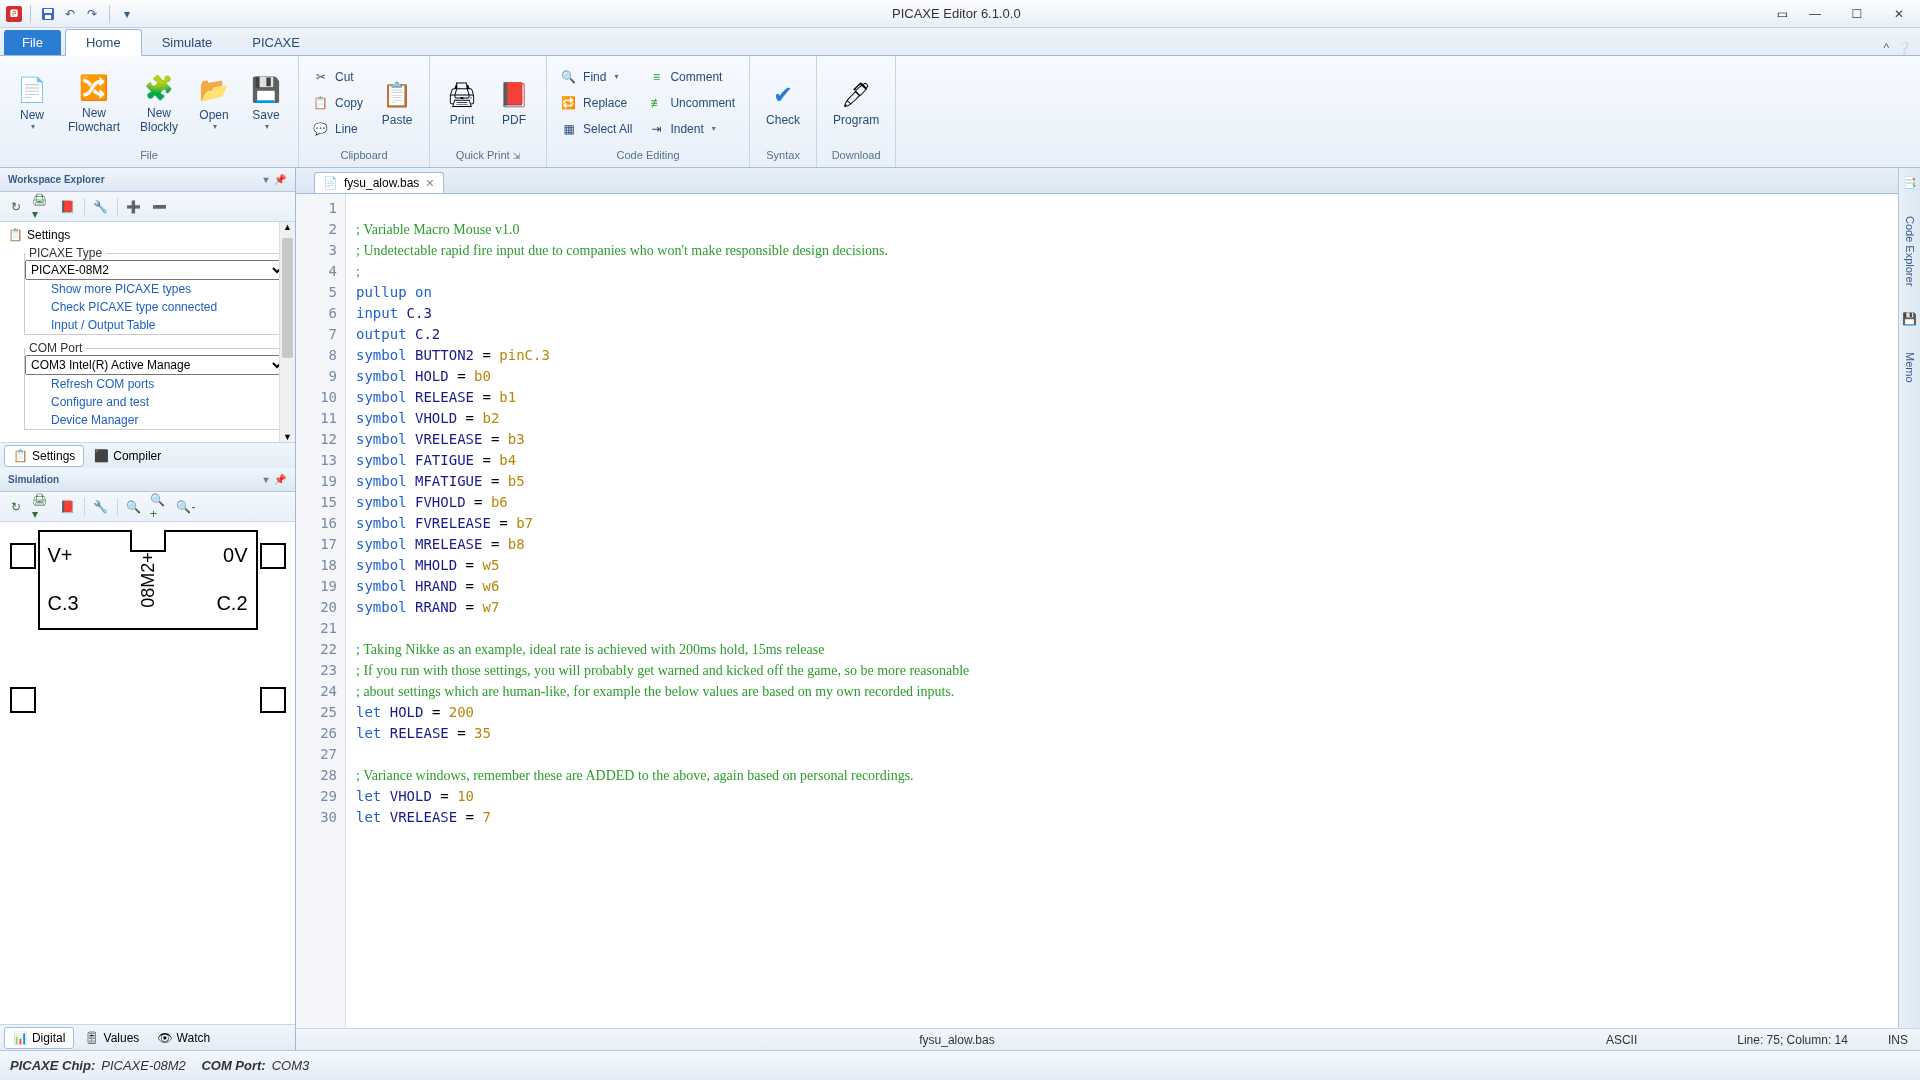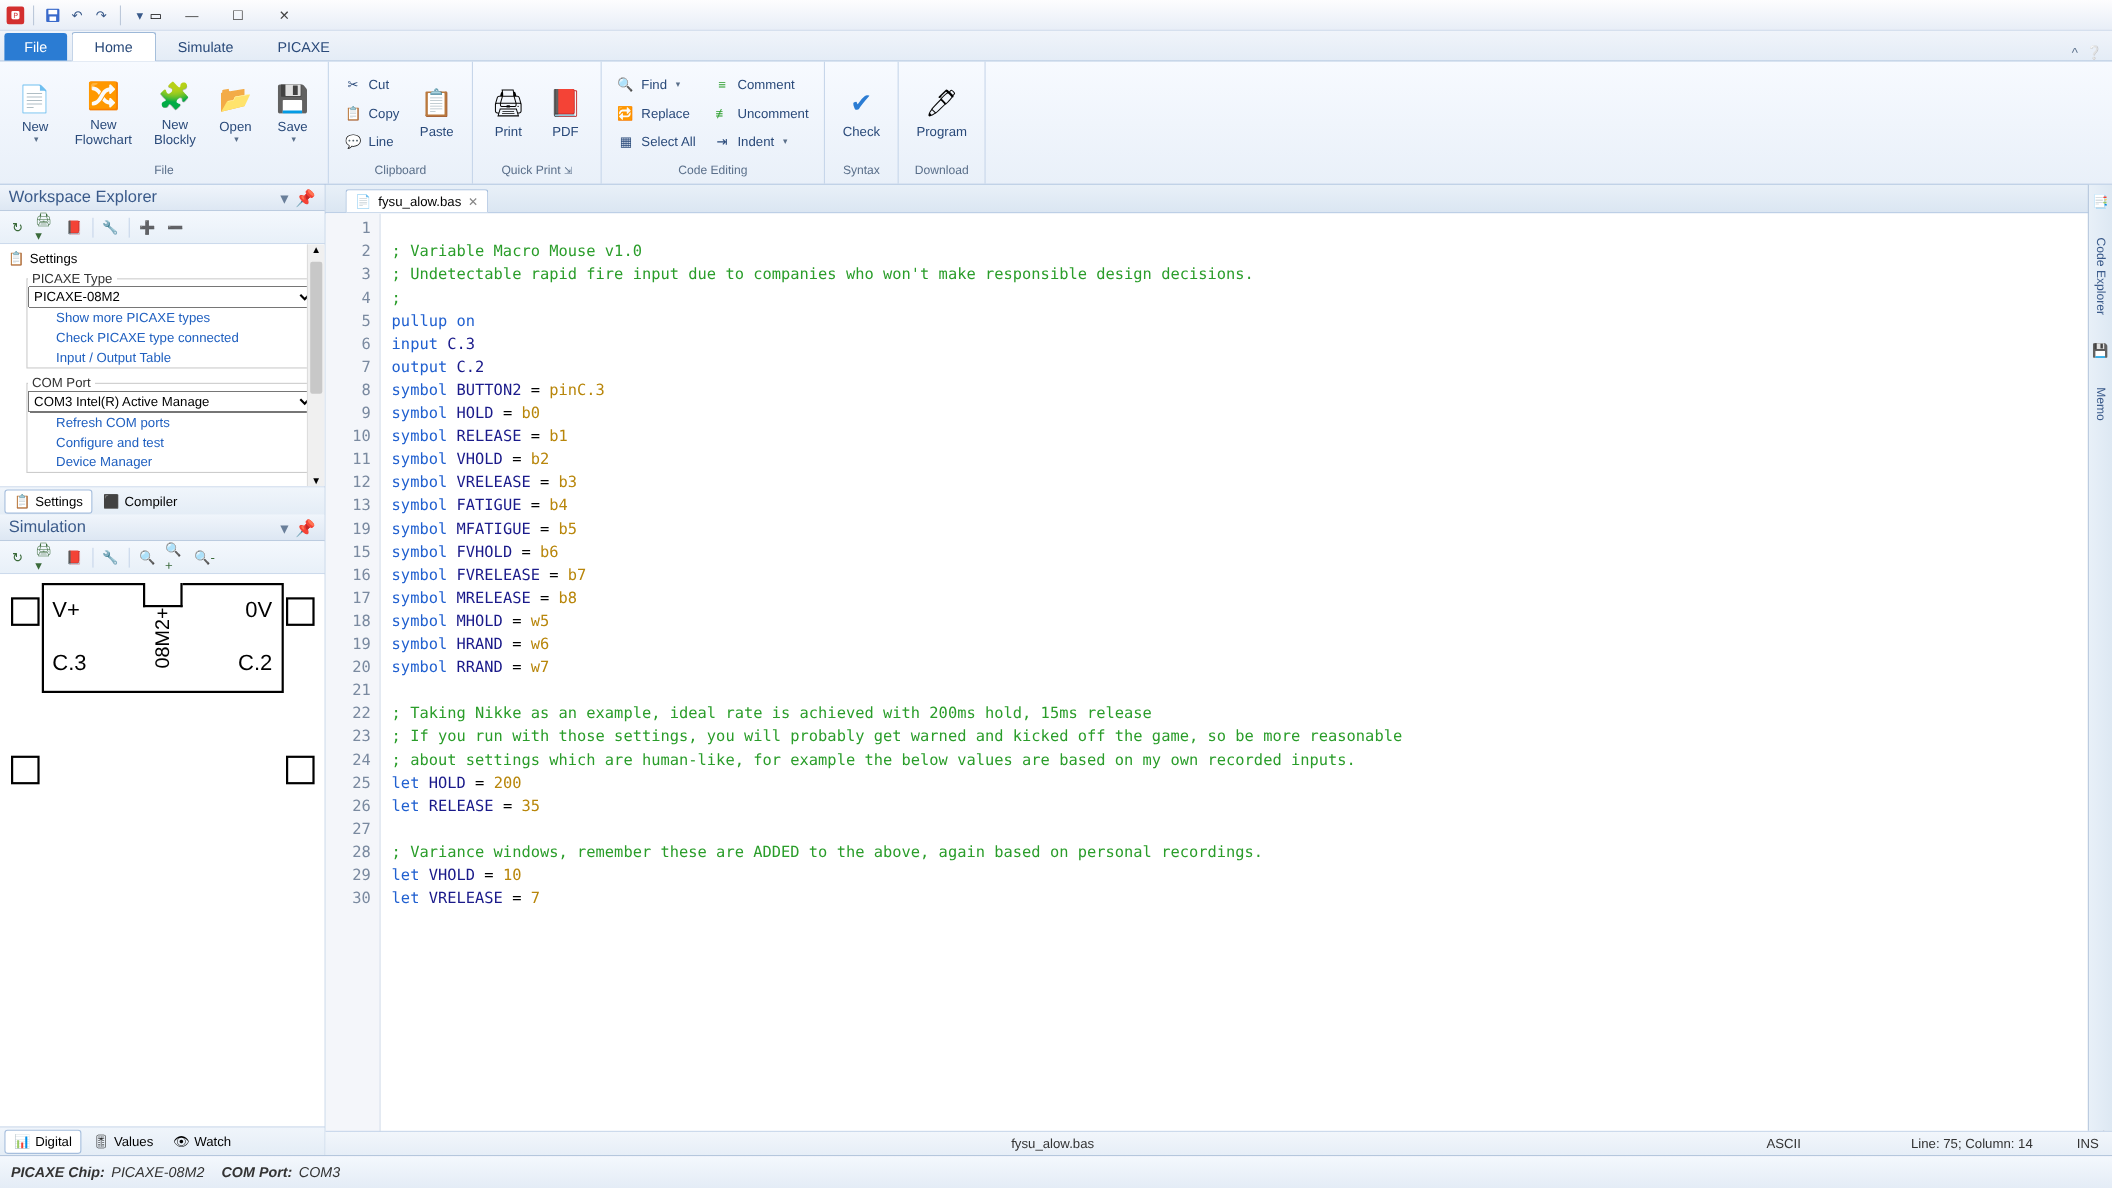--- a/index.html
+++ b/index.html
@@ -33,21 +33,21 @@
 .rbtn-small { display: flex; align-items: center; gap: 6px; padding: 2px 6px; cursor: pointer; font-size: 12px; color: #2a4a7a; border-radius: 3px; height: 24px; }
 .rbtn-small .ricon-s { width: 16px; height: 16px; display: flex; align-items: center; justify-content: center; }
 .vgroup { display: flex; flex-direction: column; gap: 2px; }
 .dd-arrow { font-size: 8px; color: #5a6f8a; margin-left: 2px; }
 
 
 .main { position: absolute; top: 168px; left: 0; right: 0; bottom: 30px; display: flex; }
 
 
 .left-panels { width: 296px; display: flex; flex-direction: column; border-right: 1px solid #9db8d8; }
-.panel-header { height: 24px; background: linear-gradient(#f0f5fb, #dde7f3); border-bottom: 1px solid #b5c7dd; display: flex; align-items: center; padding: 0 8px; font-weight: normal; color: #3a5a8a; font-size: 15px; }
+.panel-header { height: 24px; background: linear-gradient(#f0f5fb, #dde7f3); border-bottom: 1px solid #b5c7dd; display: flex; align-items: center; padding: 0 8px; font-weight: bold; color: #3a5a8a; font-size: 10px; }
 .panel-header .ph-controls { margin-left: auto; display: flex; gap: 6px; color: #6a7f9a; }
 .panel-toolbar { height: 30px; background: linear-gradient(#f4f8fd, #e8f0f8); border-bottom: 1px solid #c7d6ea; display: flex; align-items: center; gap: 6px; padding: 0 6px; }
 .panel-toolbar .ticon { width: 20px; height: 20px; display: flex; align-items: center; justify-content: center; cursor: pointer; color: #3a6a3a; }
 .tree { flex: 1; overflow-y: auto; background: #fff; padding: 4px; font-size: 12px; position: relative; }
 .tree-scroll { position: absolute; right: 0; top: 0; bottom: 0; width: 16px; background: #f0f0f0; border-left: 1px solid #ddd; }
 .tree-scroll .thumb { position: absolute; left: 2px; right: 2px; background: #c8c8c8; border-radius: 2px; }
 .tree-item { padding: 2px 4px 2px 18px; cursor: pointer; }
 .tree-item.root { padding-left: 4px; display: flex; align-items: center; gap: 4px; }
 .tree-item.link { color: #2060c0; padding-left: 44px; }
 .tree-fieldset { border: 1px solid #ccc; margin: 2px 4px 6px 20px; padding: 0; }
@@ -69,21 +69,21 @@
 .chip-notch { position: absolute; top: -2px; left: 50%; transform: translateX(-50%); width: 36px; height: 22px; border: 2px solid #000; border-top: none; background: #fff; }
 
 
 .editor-wrap { flex: 1; display: flex; flex-direction: column; position: relative; }
 .doc-tabs { height: 26px; background: linear-gradient(#e8f0f8, #dbe6f2); display: flex; align-items: flex-end; padding-left: 18px; border-bottom: 1px solid #a6bedd; }
 .doc-tab { background: #fff; border: 1px solid #a6bedd; border-bottom: none; padding: 3px 8px; font-size: 12px; display: flex; align-items: center; gap: 6px; border-radius: 3px 3px 0 0; }
 .doc-tab .close { color: #888; cursor: pointer; font-size: 11px; }
 .editor { flex: 1; display: flex; background: #fff; font-family: Consolas, monospace; font-size: 14px; overflow: hidden; position: relative; }
 .gutter { width: 50px; background: #f4f6fa; border-right: 1px solid #d8e0ec; text-align: right; padding: 4px 8px 4px 0; color: #7a8aa0; line-height: 21px; }
 .code { flex: 1; padding: 4px 10px; line-height: 21px; white-space: pre; overflow: hidden; }
-.c-comment { color: #2a9d2a; }
+.c-comment { color: #2a9d2a; font-family: Liberation Serif, serif; }
 .c-keyword { color: #2060d0; }
 .c-ident { color: #1a1a8a; }
 .c-const { color: #b8860b; }
 .editor-scroll-v { position: absolute; right: 0; top: 0; bottom: 16px; width: 16px; background: #f0f0f0; border-left: 1px solid #ddd; }
 .editor-scroll-v .arrow { height: 16px; display: flex; align-items: center; justify-content: center; font-size: 9px; color: #666; cursor: pointer; }
 .editor-scroll-v .track { position: absolute; top: 16px; bottom: 16px; left: 0; right: 0; }
 .editor-scroll-v .thumb { position: absolute; left: 2px; right: 2px; top: 0; height: 200px; background: #c8c8c8; border-radius: 2px; }
 
 .right-sidebar { position: absolute; right: 0; top: 168px; bottom: 52px; width: 22px; background: linear-gradient(90deg, #e8f0f8, #dde8f3); border-left: 1px solid #b5c7dd; display: flex; flex-direction: column; align-items: center; padding-top: 8px; gap: 20px; }
 .right-sidebar .vtab { writing-mode: vertical-rl; font-size: 11px; color: #3a5a8a; cursor: pointer; padding: 6px 2px; }
@@ -110,20 +110,21 @@
           <rect x="2" y="2" width="12" height="12" fill="#3a6acb" rx="1"></rect>
           <rect x="4" y="3" width="8" height="4" fill="#fff"></rect>
           <rect x="5" y="9" width="6" height="4" fill="#fff"></rect>
         </svg>
       </span>
     <span class="icn">↶</span>
     <span class="icn">↷</span>
     <span class="sep"></span>
     <span class="icn">▾</span>
   </div>
+  <div class="title">PICAXE Editor 6.1.0.0</div>
   <div class="win-controls">
     <span>▭</span>
     <span class="wc">—</span>
     <span class="wc">☐</span>
     <span class="wc">✕</span>
   </div>
 </div>
 
 <div class="tab-row">
   <div class="file-tab">File</div>

